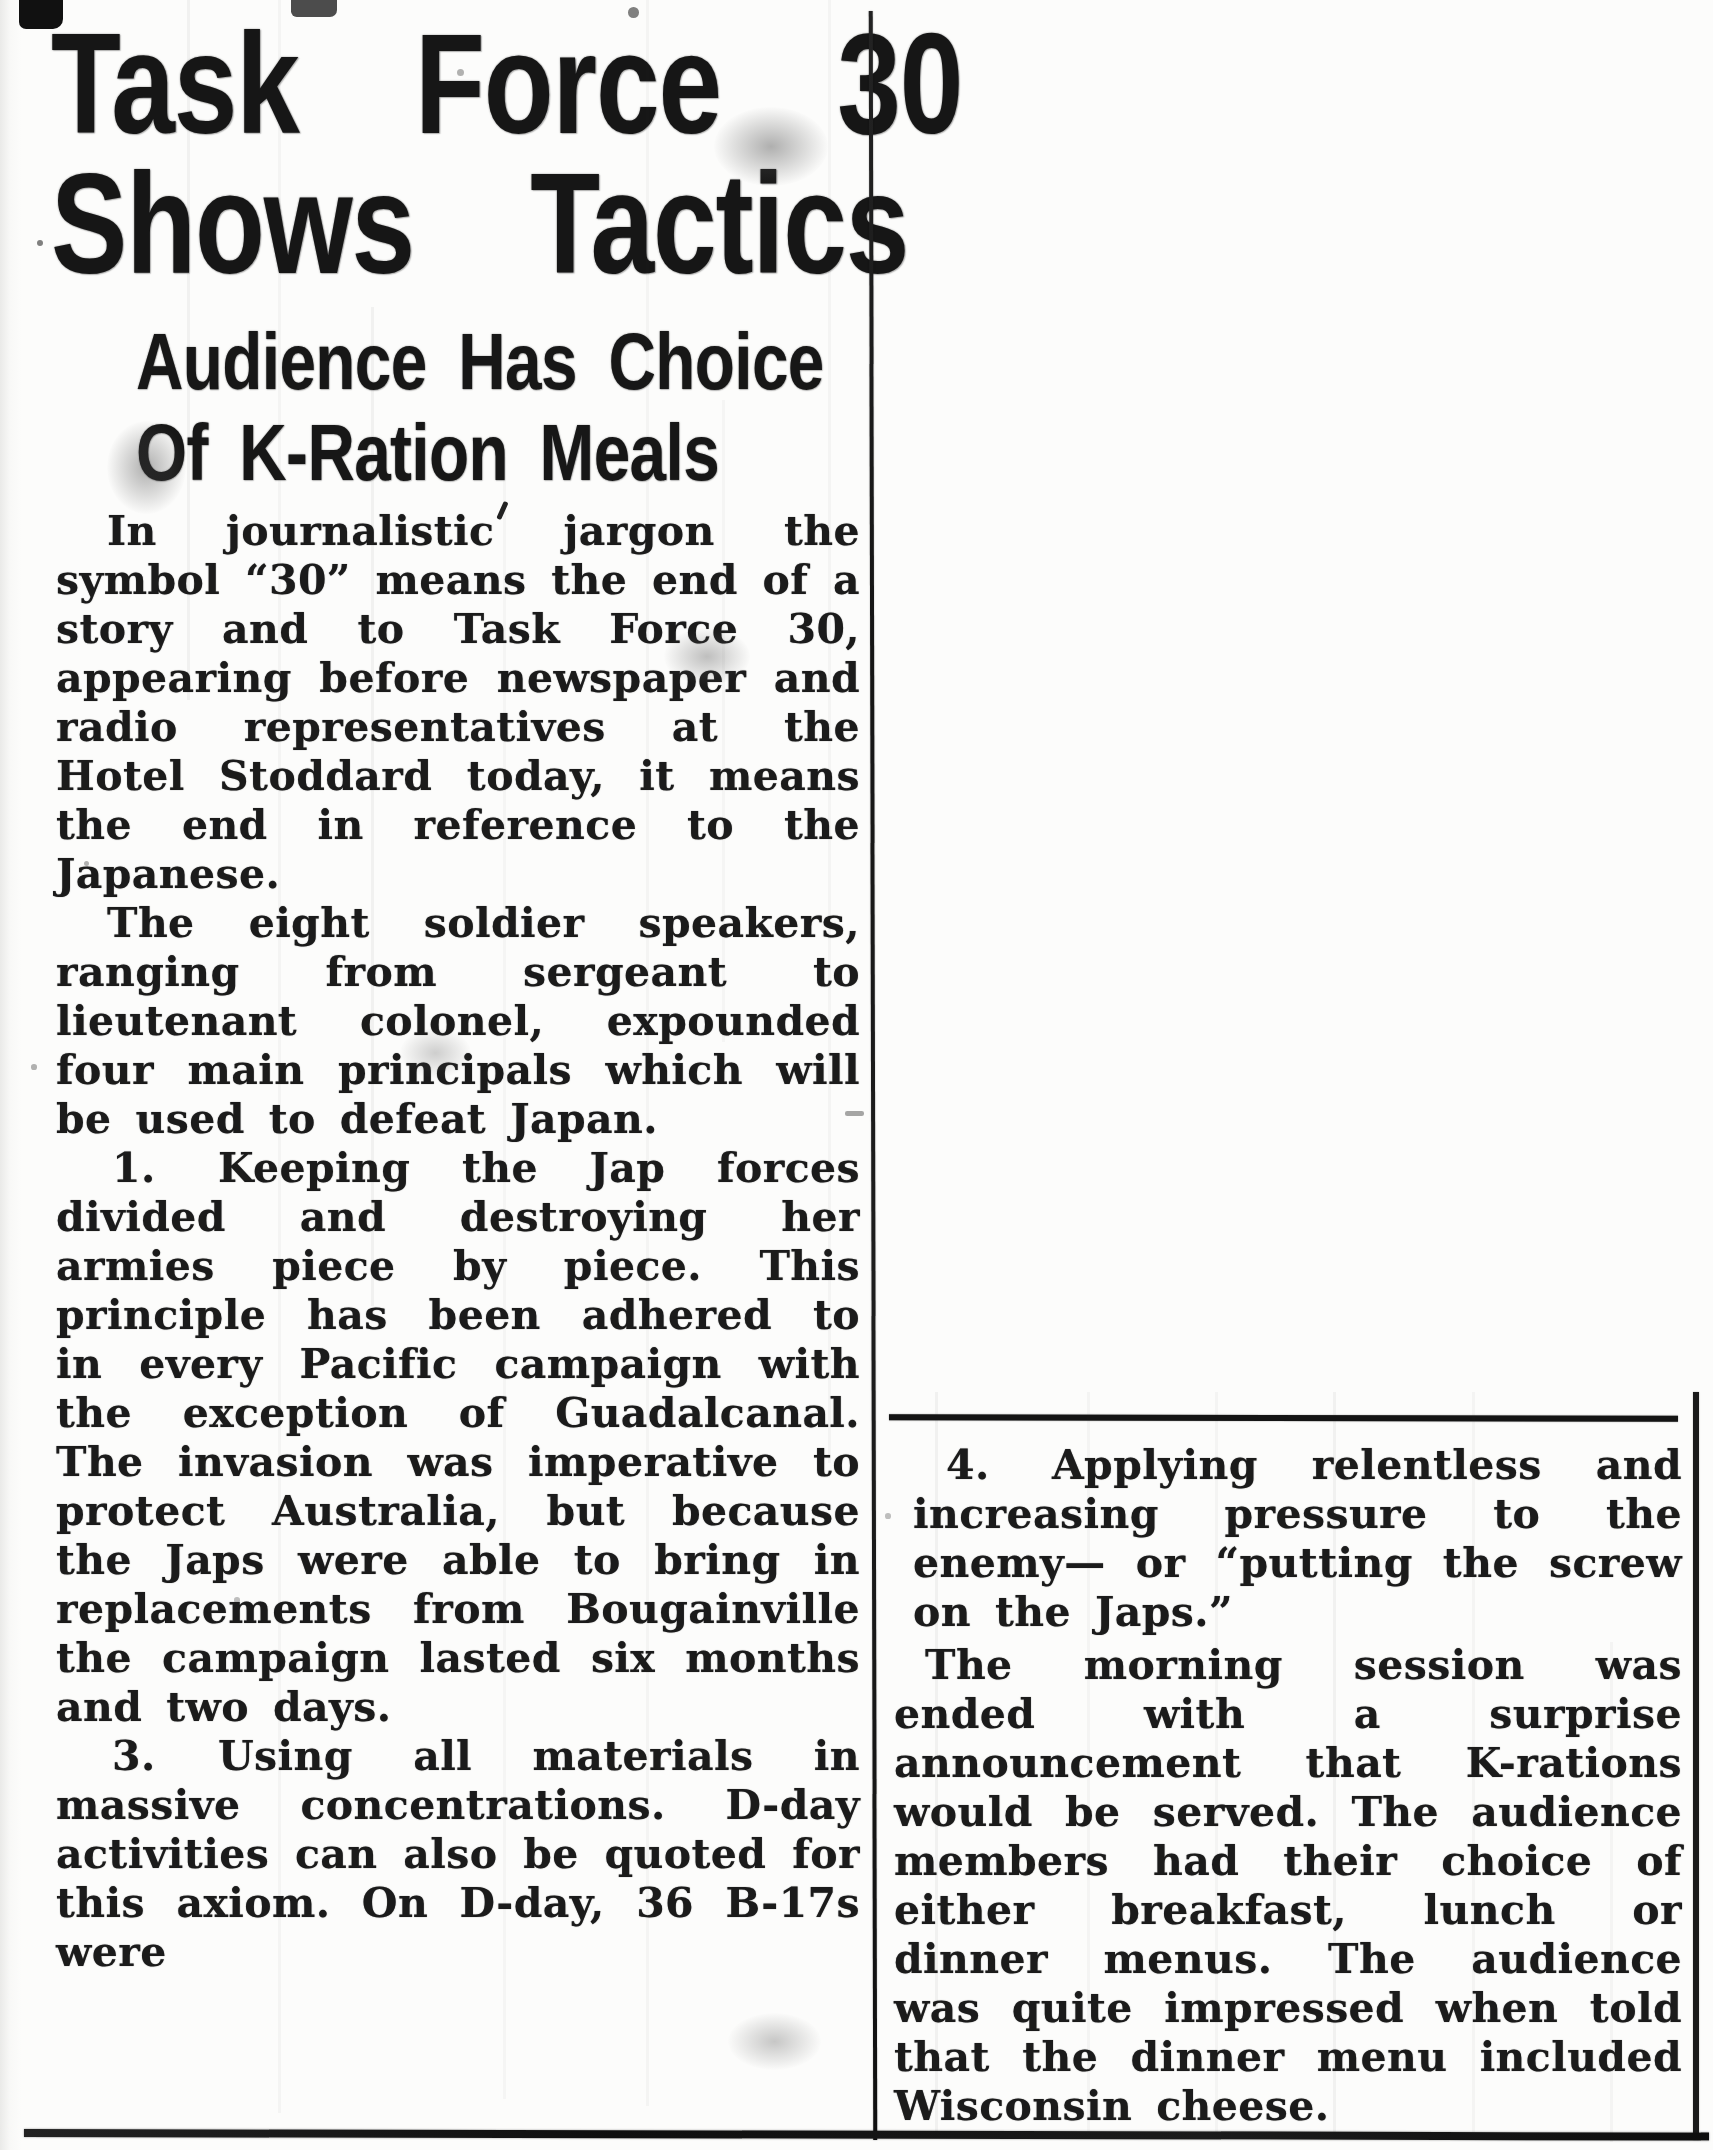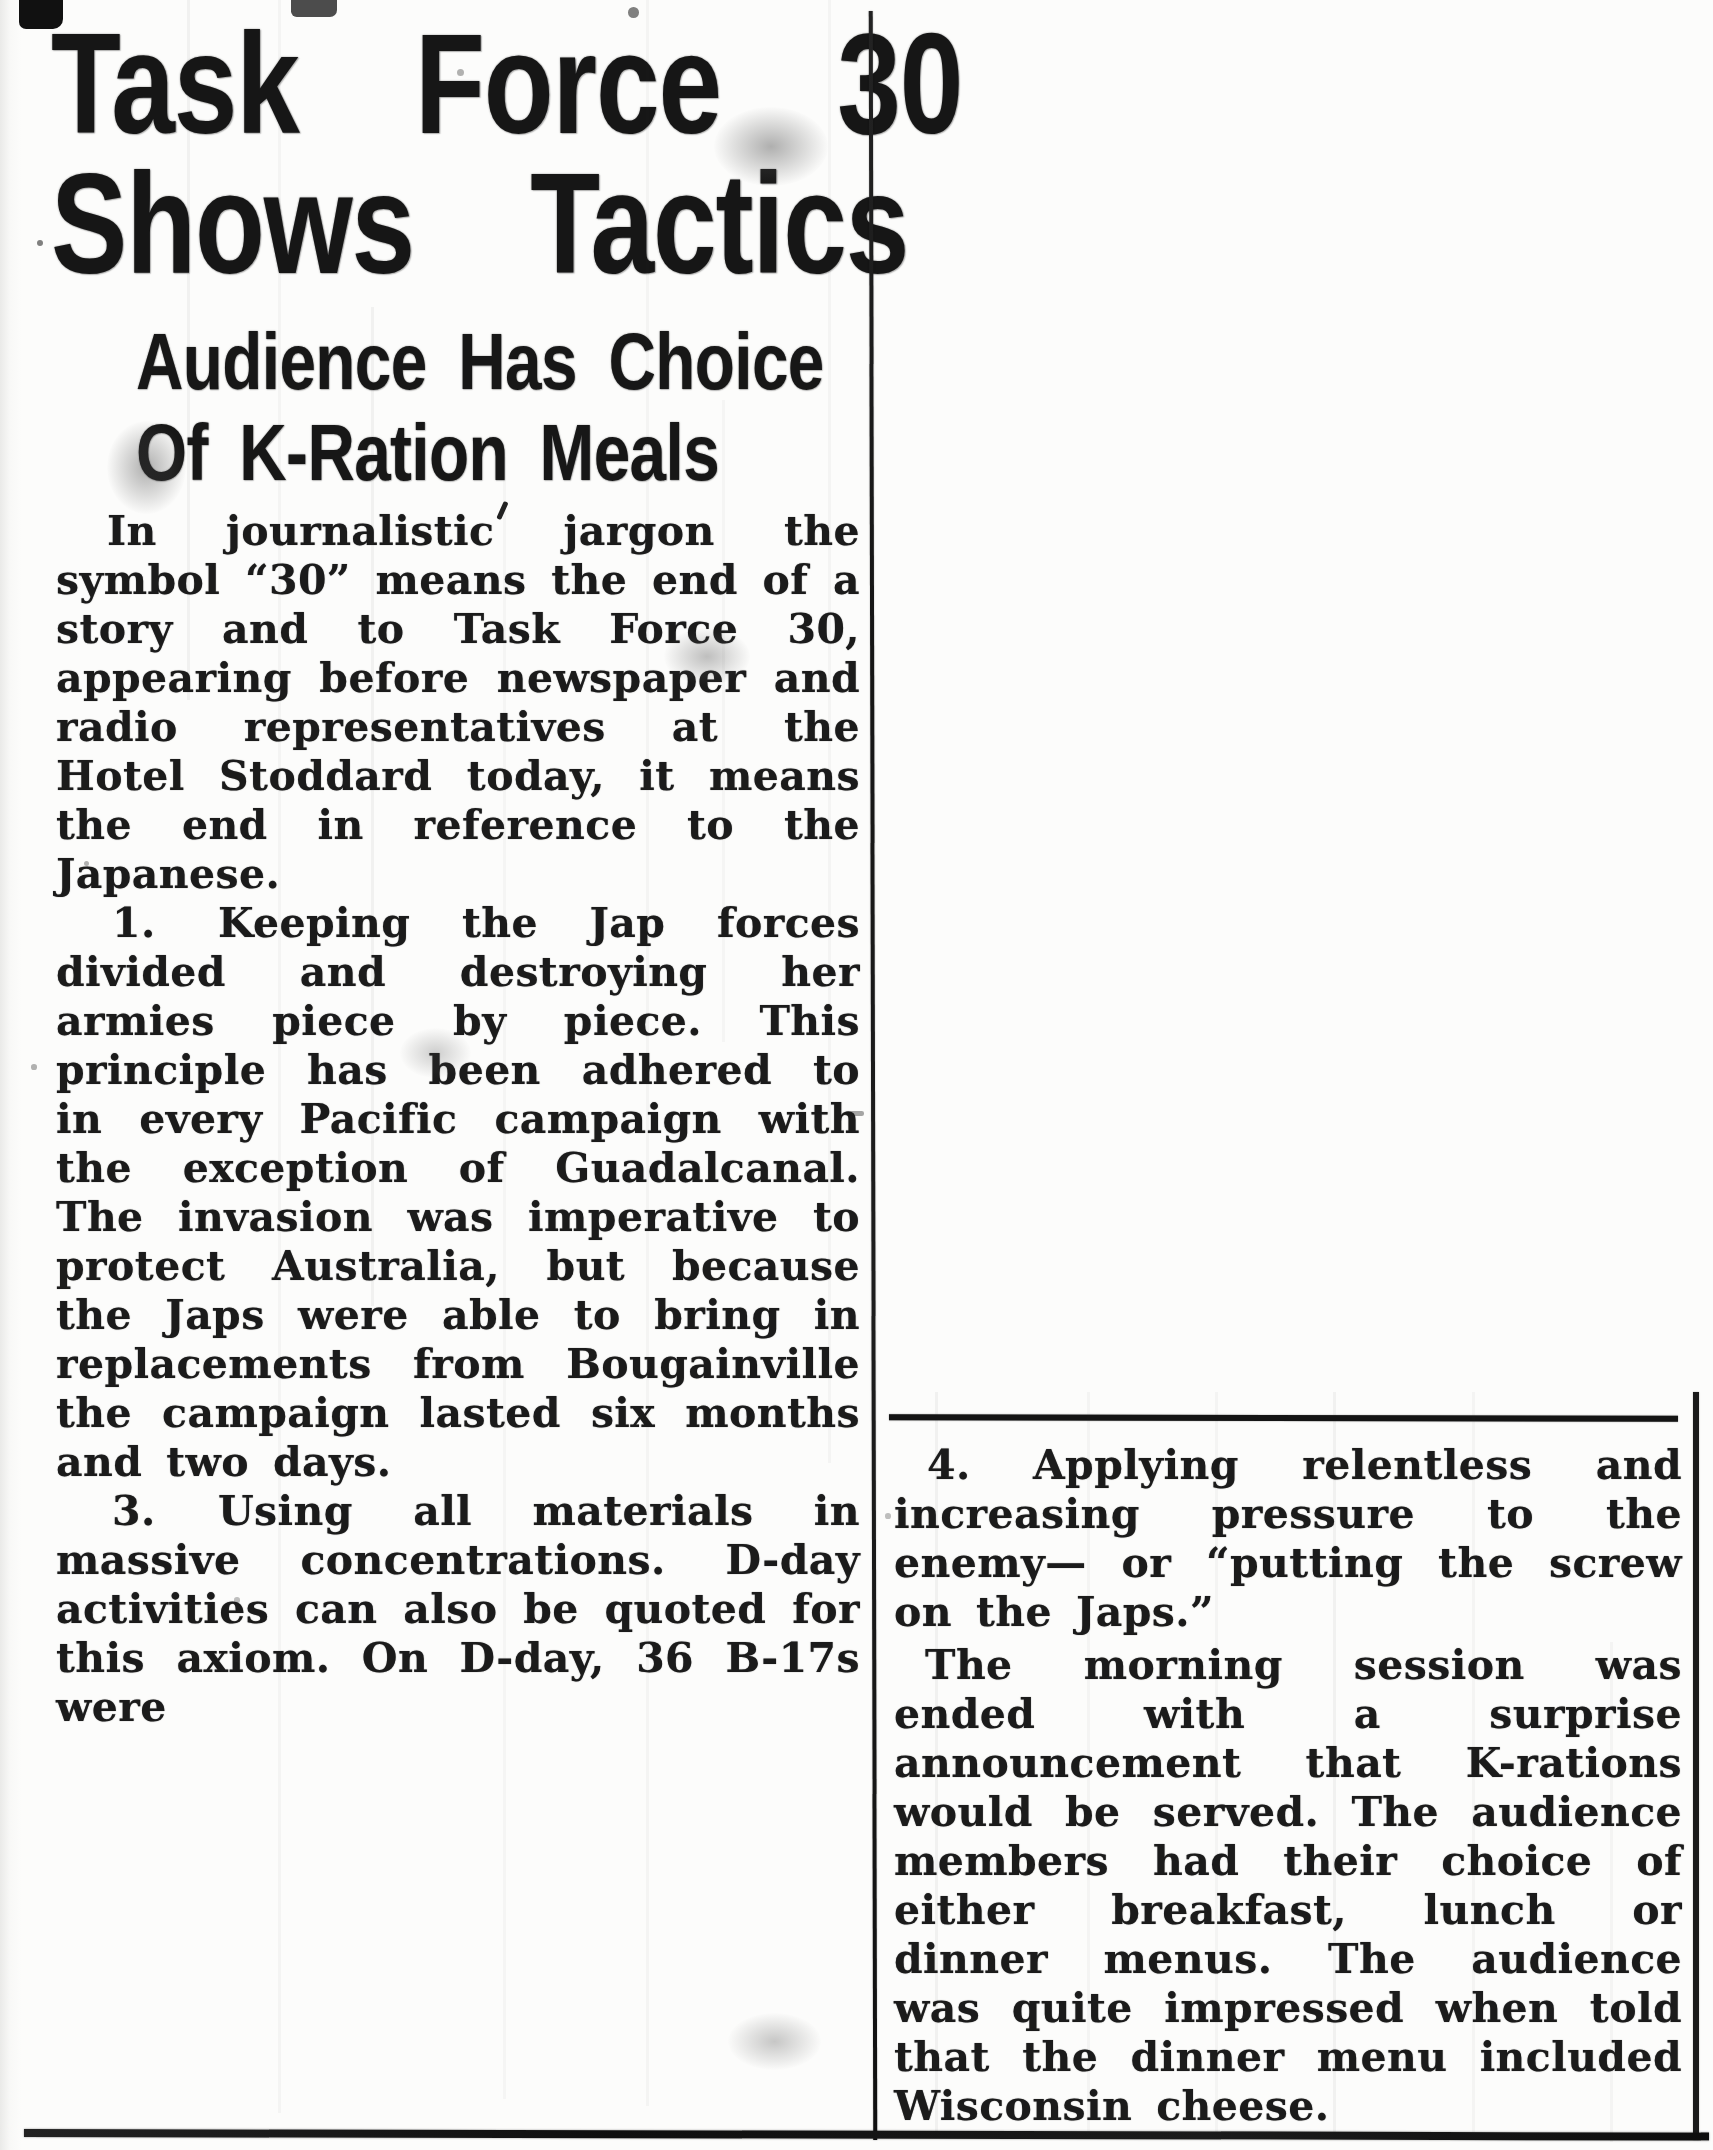--- a/index.html
+++ b/index.html
@@ -75,21 +75,21 @@
     left: 894px;
     top: 1432px;
     width: 788px;
     line-height: 49px;
     font-size: 41px;
   }
   .para { margin: 0; font-weight: bold; }
   .para.indent    { text-indent: 51px; }
   .para.numbered  { text-indent: 56px; }
   .para.indent-r  { text-indent: 31px; }
-  .para.numbered-r{ text-indent: 33px; margin-top: 8.6px; }
+  .para.numbered-r{ text-indent: 33px; margin-top: 8.6px; margin-left: 19px; }
   .para.lead-r    { margin-top: 4.3px; }
 
   
   .rule { position: absolute; background: #181818; }
   .divider-rule {
     left: 871px; top: 11.4px; width: 4.3px; height: 2129px;
     background: linear-gradient(180deg, #232323 0%, #151515 30%, #1d1d1d 60%, #101010 100%);
     transform: rotate(-0.12deg);
     box-shadow: 0 0 1.4px rgba(0,0,0,0.4);
   }
@@ -151,20 +151,21 @@
     <div>Shows Tactics</div>
   </div>
 
   <div class="subhead">
     <div>Audience Has Choice</div>
     <div>Of K-Ration Meals</div>
   </div>
 
   <div class="bodycol col-left">
     <p class="para indent">In journalistic jargon the symbol “30” means the end of a story and to Task Force 30,  appearing before newspaper and radio representatives at the Hotel Stoddard today, it means the end in reference to the Japanese.</p>
+    <p class="para indent">The eight soldier speakers, ranging from sergeant to lieutenant colonel, expounded four main principals which will be used to defeat Japan.</p>
     <p class="para numbered">1.  Keeping the Jap forces divided and destroying her armies piece by piece.  This principle has been adhered to in every Pacific campaign with the exception of Guadalcanal.  The invasion was imperative to protect Australia, but because the Japs were able to bring in replacements from Bougainville the campaign lasted six months and two days.</p>
     <p class="para numbered">3.  Using all materials in massive concentrations. D-day activities can also be quoted for this axiom.  On D-day, 36 B-17s were</p>
   </div>
 
   <div class="bodycol col-right">
     <p class="para numbered-r">4.  Applying relentless and increasing pressure to the enemy— or “putting the screw on the Japs.”</p>
     <p class="para indent-r lead-r">The morning session was ended with a surprise announcement that K-rations would be served.  The audience members had their choice of either breakfast, lunch or dinner menus.  The audience was quite impressed when told that the dinner menu included Wisconsin cheese.</p>
   </div>
 
   <div class="rule divider-rule"></div>

